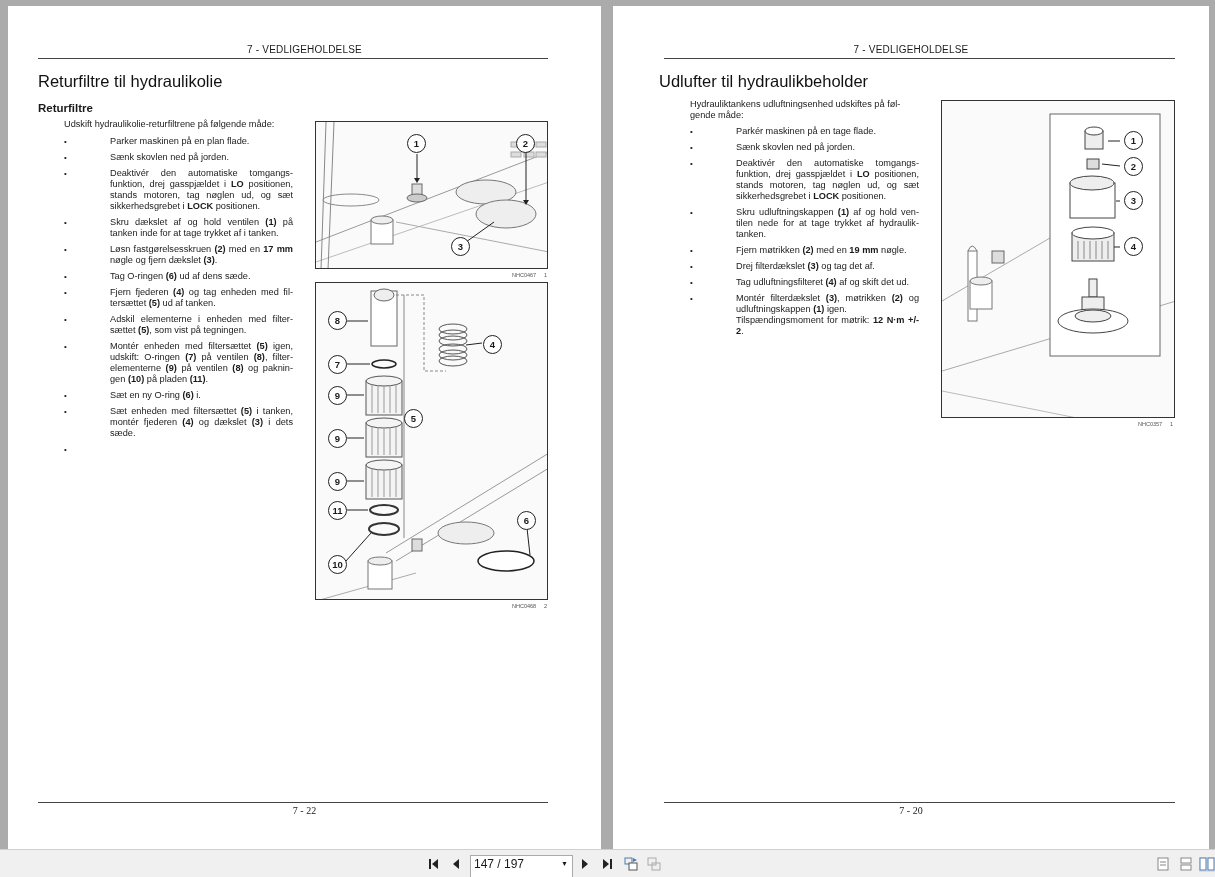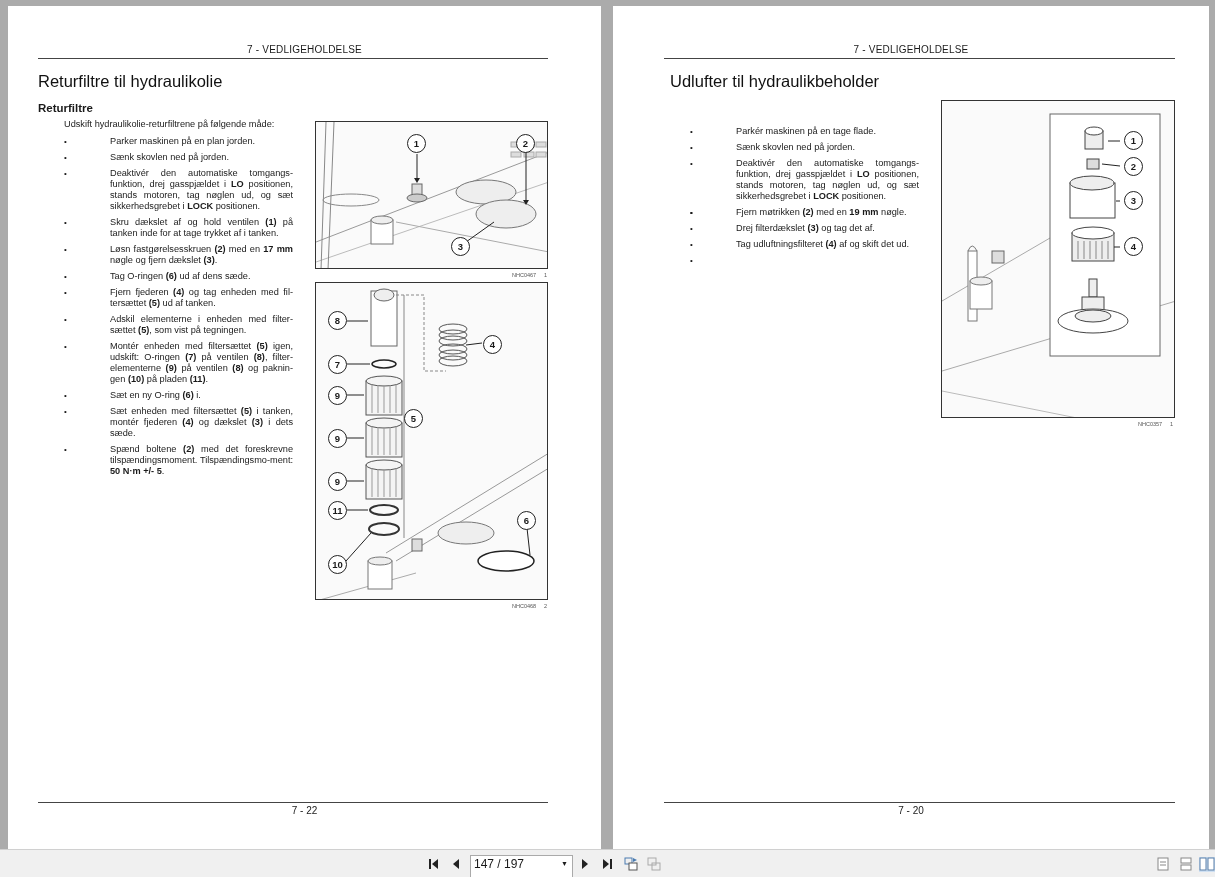--- a/index.html
+++ b/index.html
@@ -12,52 +12,52 @@
   .hrule { position: absolute; height: 1px; background: #444; }
   .title { position: absolute; font-size: 16.5px; font-weight: normal; color: #111; }
   .subtitle { position: absolute; font-size: 11.5px; font-weight: bold; }
   .intro { position: absolute; font-size: 9.2px; line-height: 11px; }
   ul.steps { position: absolute; list-style: none; font-size: 9.2px; line-height: 11px; }
   ul.steps li { position: relative; padding-left: 46px; margin-bottom: 5px; text-align: justify; }
   ul.steps li .bullet { position: absolute; left: 0; top: 0; font-size: 8px; }
   b { font-weight: bold; }
   .fig { position: absolute; border: 1px solid #333; background: #fafafa; overflow: hidden; }
   .figcap { position: absolute; font-size: 5.5px; color: #555; }
-  .footer { position: absolute; top: 798px; font-size: 10px; text-align: center; width: 100%; }
+  .footer { position: absolute; top: 798px; font-size: 10px; text-align: center; width: 100%; font-family: Liberation Serif, serif; }
   .callout { position: absolute; width: 19px; height: 19px; border: 1.3px solid #222; border-radius: 50%; background: #fff; font-size: 9.5px; font-weight: bold; text-align: center; line-height: 17px; }
   .toolbar { position: absolute; left: 0; top: 849px; width: 1215px; height: 28px; background: #f0f0f0; border-top: 1px solid #d0d0d0; }
   .tb-btn { position: absolute; top: 7px; width: 14px; height: 14px; display: flex; align-items: center; justify-content: center; font-size: 11px; color: #222; cursor: pointer; }
   .page-select { position: absolute; left: 470px; top: 5px; width: 103px; height: 34px; border: 1px solid #aaa; background: #fff; font-size: 12px; padding-left: 3px; line-height: 16px; }
   .page-select .arrow { position: absolute; right: 4px; top: 0; font-size: 7px; }
   .view-btn { position: absolute; top: 7px; width: 14px; height: 15px; }
 </style>
 </head>
 <body>
 
 <div class="viewer">
 
   <div class="page left">
     <div class="hdr">7 - VEDLIGEHOLDELSE</div>
     <div class="hrule" style="left:30px; top:52px; width:510px;"></div>
     <div class="title" style="left:30px; top:66px;">Returfiltre til hydraulikolie</div>
     <div class="subtitle" style="left:30px; top:96px;">Returfiltre</div>
     <div class="intro" style="left:56px; top:113px; width:232px;">Udskift hydraulikolie-returfiltrene på følgende måde:</div>
     <ul class="steps" id="left-steps" style="left:56px; top:130px; width:229px;">
-        <li><span class="bullet">•</span><span>Parker maskinen på en plan jorden.</span></li>
+        <li><span class="bullet">•</span><span>Parker maskinen på en plan flade.</span></li>
         <li><span class="bullet">•</span><span>Sænk skovlen ned på jorden.</span></li>
         <li><span class="bullet">•</span><span>Deaktivér den automatiske tomgangs-funktion, drej gasspjældet i <b>LO</b> positionen, stands motoren, tag nøglen ud, og sæt sikkerhedsgrebet i <b>LOCK</b> positionen.</span></li>
         <li><span class="bullet">•</span><span>Skru dækslet af og hold ventilen <b>(1)</b> på tanken inde for at tage trykket af i tanken.</span></li>
         <li><span class="bullet">•</span><span>Løsn fastgørelsesskruen <b>(2)</b> med en <b>17 mm</b> nøgle og fjern dækslet <b>(3)</b>.</span></li>
         <li><span class="bullet">•</span><span>Tag O-ringen <b>(6)</b> ud af dens sæde.</span></li>
         <li><span class="bullet">•</span><span>Fjern fjederen <b>(4)</b> og tag enheden med fil-tersættet <b>(5)</b> ud af tanken.</span></li>
         <li><span class="bullet">•</span><span>Adskil elementerne i enheden med filter-sættet <b>(5)</b>, som vist på tegningen.</span></li>
         <li><span class="bullet">•</span><span>Montér enheden med filtersættet <b>(5)</b> igen, udskift: O-ringen <b>(7)</b> på ventilen <b>(8)</b>, filter-elementerne <b>(9)</b> på ventilen <b>(8)</b> og paknin-gen <b>(10)</b> på pladen <b>(11)</b>.</span></li>
         <li><span class="bullet">•</span><span>Sæt en ny O-ring <b>(6)</b> i.</span></li>
         <li><span class="bullet">•</span><span>Sæt enheden med filtersættet <b>(5)</b> i tanken, montér fjederen <b>(4)</b> og dækslet <b>(3)</b> i dets sæde.</span></li>
-        <li><span class="bullet">•</span><span>Spænd boltene <b>(2)</b> med det foreskrevne tilspændingsmoment. Tilspændingsmo-ment: <b>50 N·m +/- 5</b>.</span></li>
+        <li><span class="bullet">•</span></li>
       </ul>
 
     <div class="fig" style="left:307px; top:115px; width:233px; height:148px;">
       <svg width="233" height="148" viewBox="0 0 233 148">
         <line x1="0" y1="120" x2="233" y2="30" stroke="#999" stroke-width="1"></line>
         <line x1="0" y1="140" x2="233" y2="60" stroke="#bbb" stroke-width="1"></line>
         <line x1="80" y1="100" x2="233" y2="130" stroke="#aaa"></line>
         <line x1="10" y1="0" x2="5" y2="148" stroke="#888"></line>
         <line x1="18" y1="0" x2="12" y2="148" stroke="#888"></line>
         <ellipse cx="35" cy="78" rx="28" ry="6" fill="none" stroke="#888"></ellipse>
@@ -164,30 +164,31 @@
     <div class="figcap" style="left:504px; top:597px;">NHC0468</div>
     <div class="figcap" style="left:536px; top:597px;">2</div>
 
     <div class="hrule" style="left:30px; top:796px; width:510px;"></div>
     <div class="footer" style="top:799px;">7 - 22</div>
   </div>
 
   <div class="page right">
     <div class="hdr">7 - VEDLIGEHOLDELSE</div>
     <div class="hrule" style="left:51px; top:52px; width:511px;"></div>
-    <div class="title" style="left:57px; top:66px;">Udlufter til hydraulikbeholder</div>
+    <div class="title" style="left:46px; top:66px;">Udlufter til hydraulikbeholder</div>
+    <div class="intro" style="left:77px; top:93px; width:230px;">Hydrauliktankens udluftningsenhed udskiftes på føl-gende måde:</div>
     <ul class="steps" id="right-steps" style="left:77px; top:120px; width:229px;">
         <li><span class="bullet">•</span><span>Parkér maskinen på en tage flade.</span></li>
         <li><span class="bullet">•</span><span>Sænk skovlen ned på jorden.</span></li>
         <li><span class="bullet">•</span><span>Deaktivér den automatiske tomgangs-funktion, drej gasspjældet i <b>LO</b> positionen, stands motoren, tag nøglen ud, og sæt sikkerhedsgrebet i <b>LOCK</b> positionen.</span></li>
-        <li><span class="bullet">•</span></li>
+        <li><span class="bullet">•</span><span>Skru udluftningskappen <b>(1)</b> af og hold ven-tilen nede for at tage trykket af hydraulik-tanken.</span></li>
         <li><span class="bullet">•</span><span>Fjern møtrikken <b>(2)</b> med en <b>19 mm</b> nøgle.</span></li>
         <li><span class="bullet">•</span><span>Drej filterdækslet <b>(3)</b> og tag det af.</span></li>
         <li><span class="bullet">•</span><span>Tag udluftningsfilteret <b>(4)</b> af og skift det ud.</span></li>
-        <li><span class="bullet">•</span></li>
+        <li><span class="bullet">•</span><span>Montér filterdækslet <b>(3)</b>, møtrikken <b>(2)</b> og udluftningskappen <b>(1)</b> igen.<br>Tilspændingsmoment for møtrik: <b>12 N·m +/- 2</b>.</span></li>
       </ul>
 
     <div class="fig" style="left:328px; top:94px; width:234px; height:318px;">
       <svg width="234" height="318" viewBox="0 0 234 318">
         <line x1="0" y1="270" x2="234" y2="200" stroke="#aaa"></line>
         <line x1="0" y1="200" x2="120" y2="130" stroke="#aaa"></line>
         <line x1="0" y1="290" x2="140" y2="318" stroke="#bbb"></line>
         <rect x="26" y="150" width="9" height="70" fill="#fff" stroke="#777"></rect>
         <path d="M26 150 Q 30 140 35 150" fill="none" stroke="#777"></path>
         <rect x="28" y="180" width="22" height="28" fill="#fff" stroke="#777"></rect>

